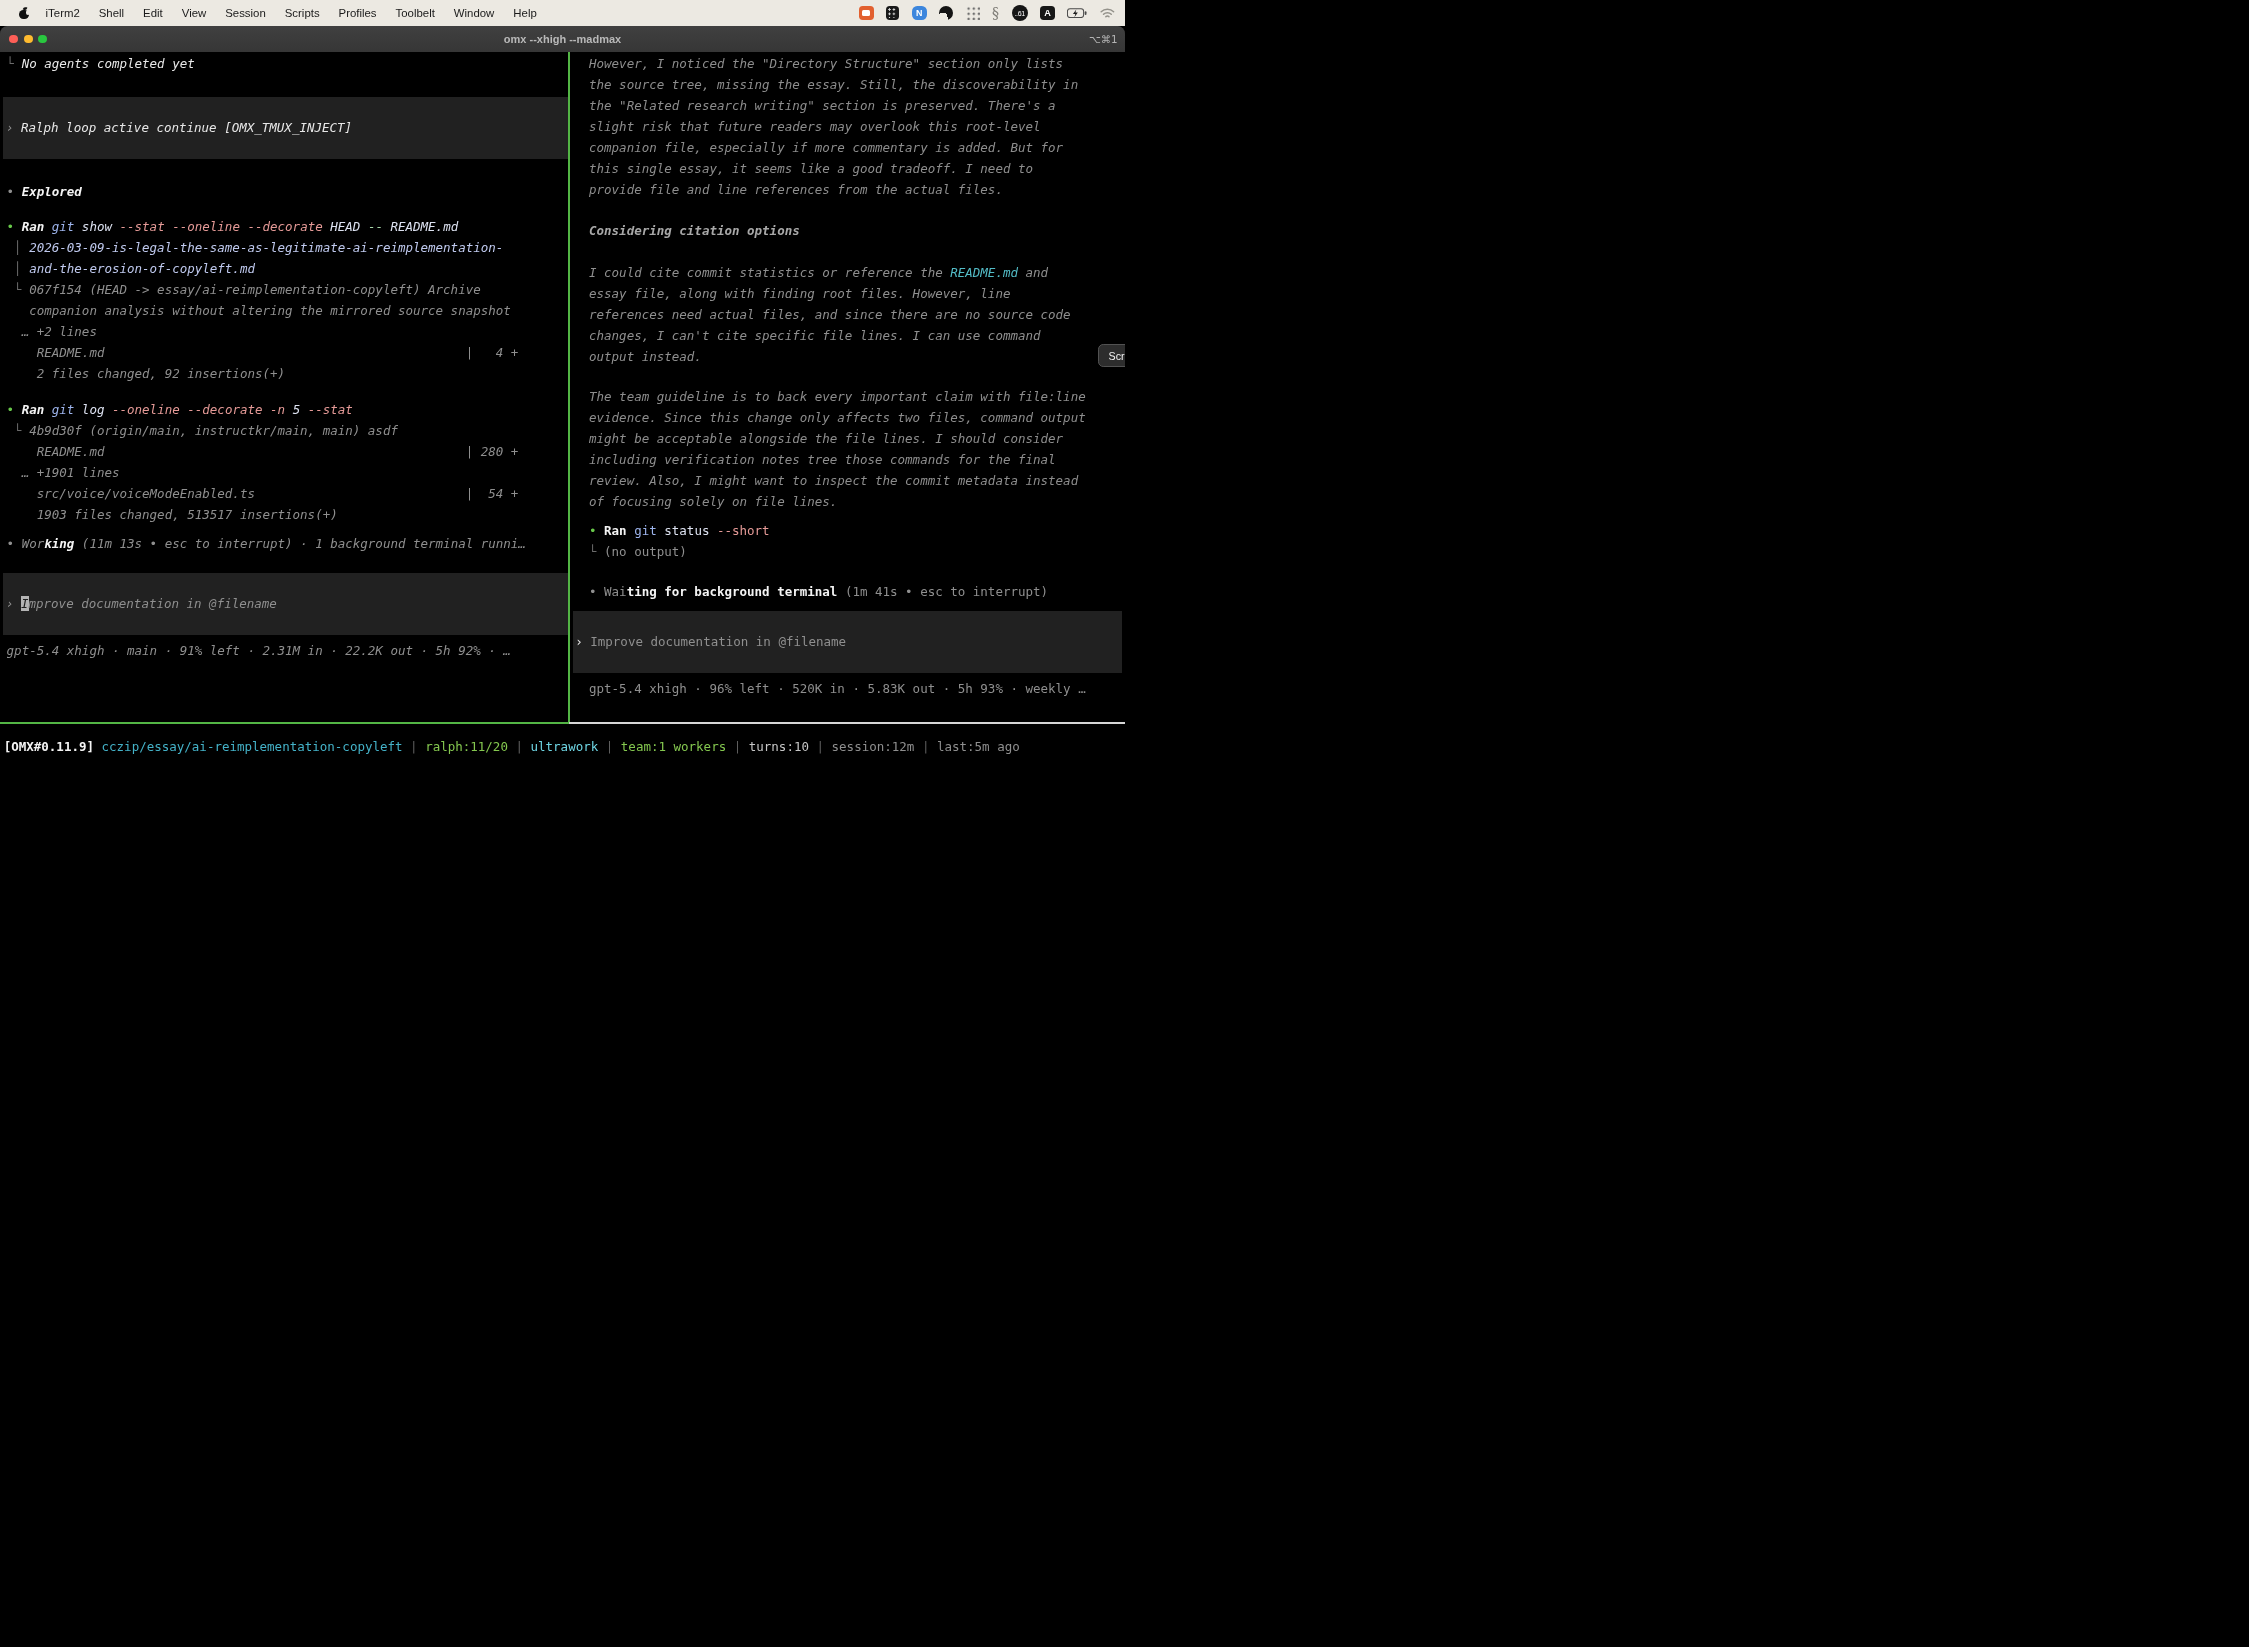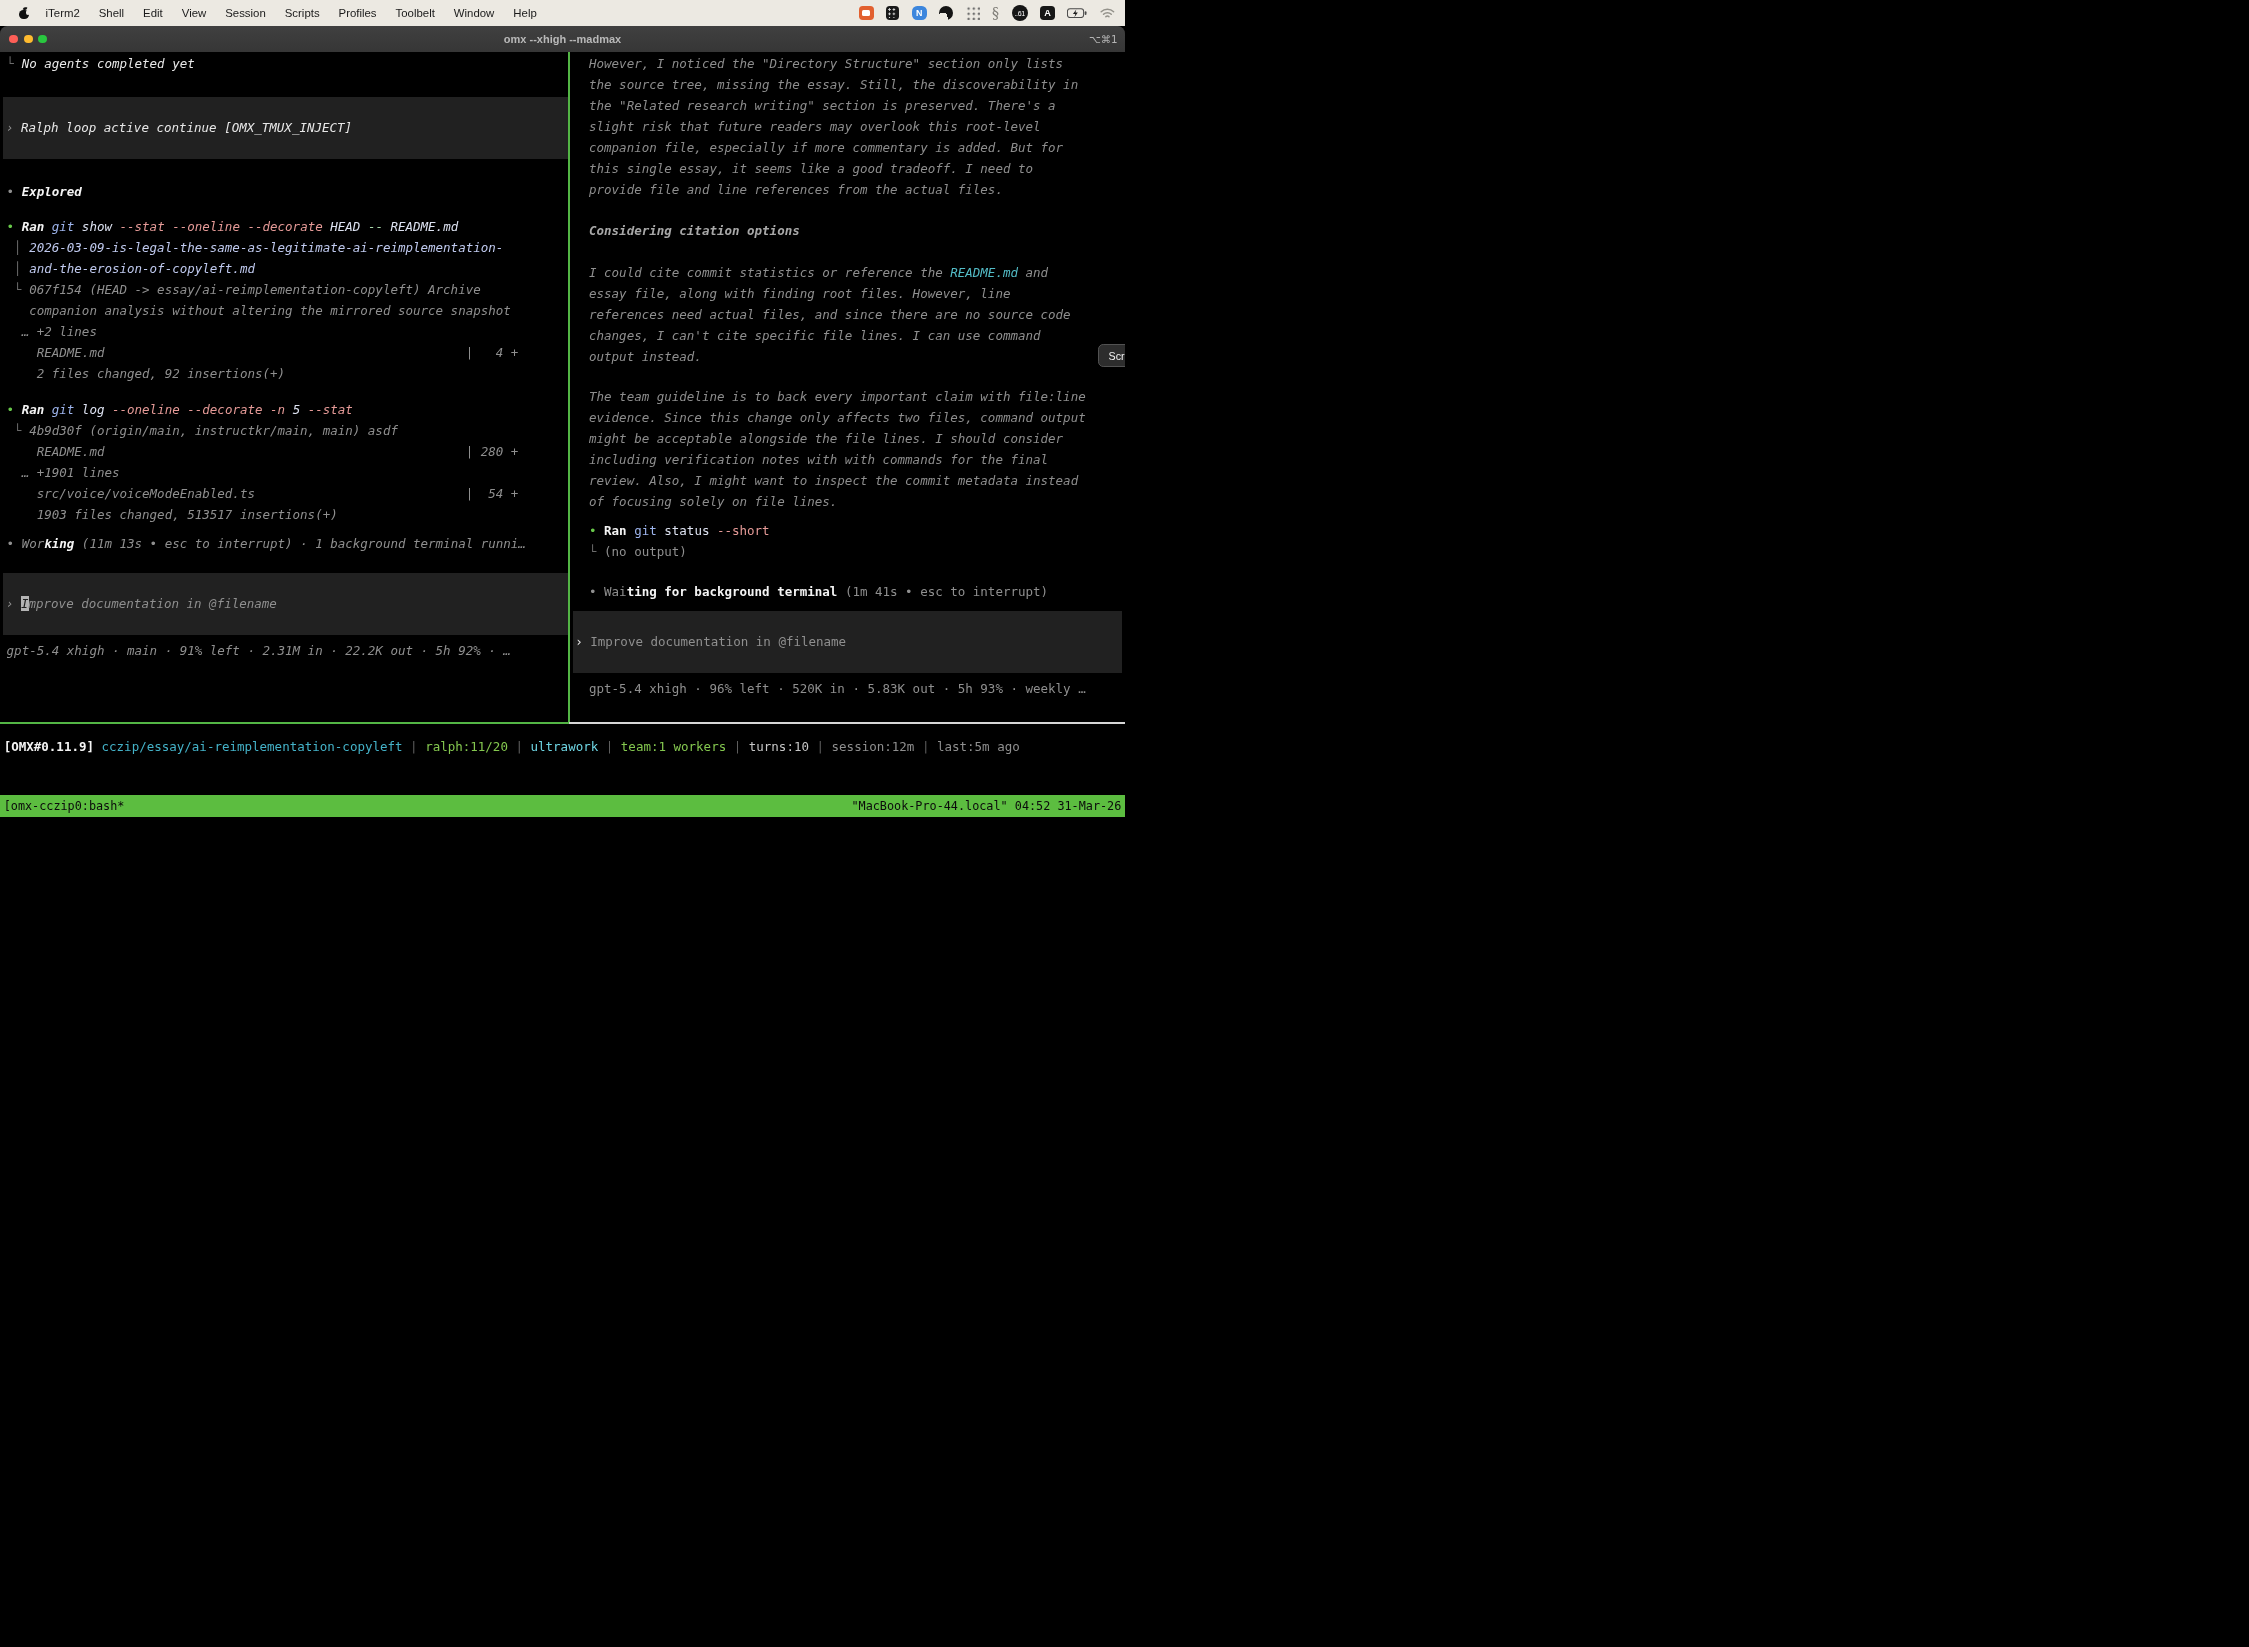--- a/index.html
+++ b/index.html
@@ -216,40 +216,36 @@
             <div class="line"><span class="sg-dim">I could cite commit statistics or reference the </span><span class="sg-teal">README.md</span><span class="sg-dim"> and</span></div>
             <div class="line"><span class="sg-dim">essay file, along with finding root files. However, line</span></div>
             <div class="line"><span class="sg-dim">references need actual files, and since there are no source code</span></div>
             <div class="line"><span class="sg-dim">changes, I can't cite specific file lines. I can use command</span></div>
             <div class="line"><span class="sg-dim">output instead.</span></div>
           </div>
         <div class="think mt26">
             <div class="line">The team guideline is to back every important claim with file:line</div>
             <div class="line">evidence. Since this change only affects two files, command output</div>
             <div class="line">might be acceptable alongside the file lines. I should consider</div>
-            <div class="line">including verification notes with with commands for the final</div>
+            <div class="line">including verification notes tree those commands for the final</div>
             <div class="line">review. Also, I might want to inspect the commit metadata instead</div>
             <div class="line">of focusing solely on file lines.</div>
           </div>
         <div class="line mt22"><span class="sg-green">• </span><span class="sg-b">Ran</span><span class="sg-w"> </span><span class="sg-blue">git</span><span class="sg-wl"> status </span><span class="sg-pink">--short</span></div>
         <div class="line"><span class="sg-dimd">└ </span><span class="sg-dim">(no output)</span></div>
         <div class="line mt26"><span class="sg-dim">• </span><span class="sg-dim">Wai</span><span class="sg-b">ting for background terminal</span><span class="sg-dim"> (1m 41s • esc to interrupt)</span></div>
         <div class="box r-prompt">
           <div class="line"><span class="sg-w">› </span><span class="sg-dim">Improve documentation in @filename</span></div>
         </div>
         <div class="line mt7 sg-dim">gpt-5.4 xhigh · 96% left · 520K in · 5.83K out · 5h 93% · weekly …</div>
       </div>
 
       <div class="hdiv-left"></div>
       <div class="hdiv-right"></div>
 
       <div class="omx line"><span class="sg-b">[OMX#0.11.9]</span><span class="sg-w"> </span><span class="sg-cyan">cczip/essay/ai-reimplementation-copyleft</span><span class="sg-sep"> | </span><span class="sg-lime">ralph:11/20</span><span class="sg-sep"> | </span><span class="sg-cyan2">ultrawork</span><span class="sg-sep"> | </span><span class="sg-lime">team:1 workers</span><span class="sg-sep"> | </span><span class="sg-lg">turns:10</span><span class="sg-sep"> | </span><span class="sg-dim">session:12m</span><span class="sg-sep"> | </span><span class="sg-dim">last:5m ago</span></div>
     </div>
 
-    <div class="tmuxbar">
-      <span>[omx-cczip0:bash*</span>
-      <span class="tright">"MacBook-Pro-44.local" 04:52 31-Mar-26</span>
-    </div>
   </div>
 
   <div class="tooltip">Scre</div>
 </div>
 
 
 </body></html>

